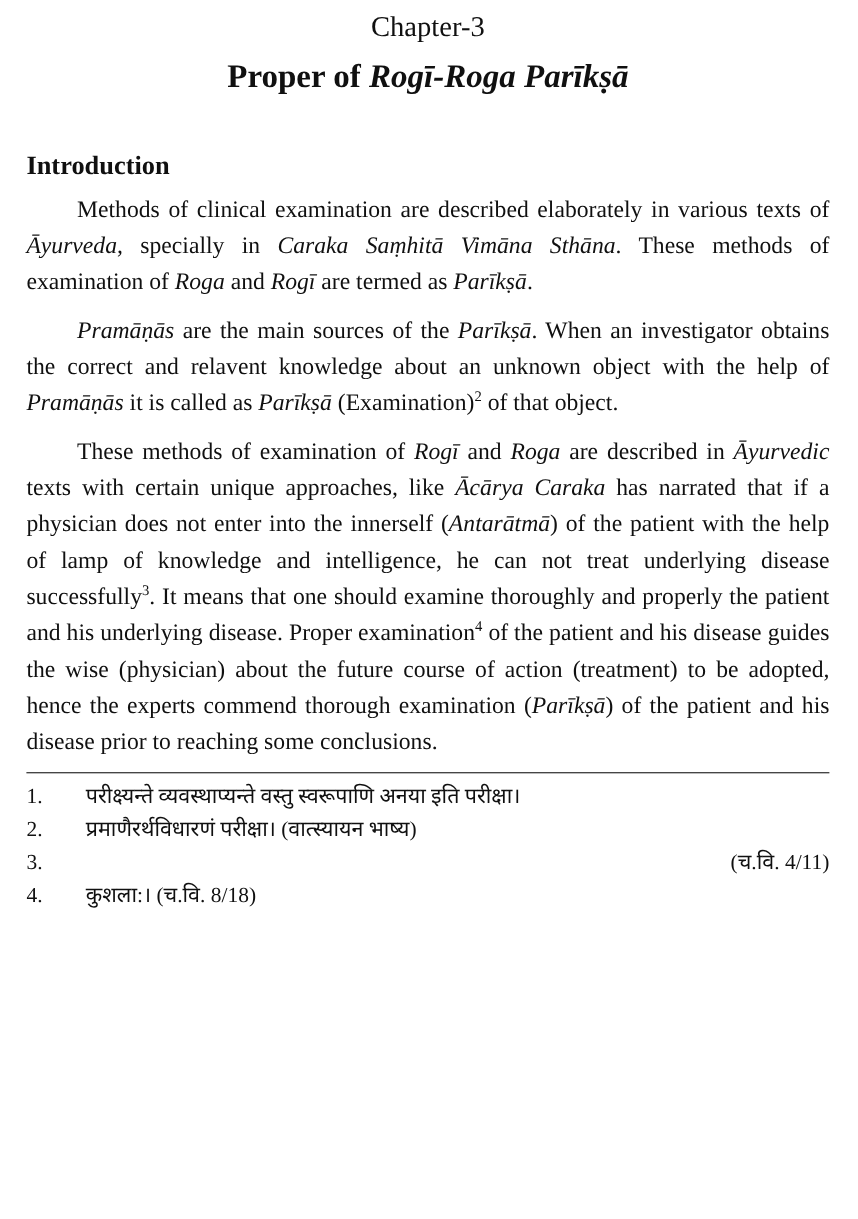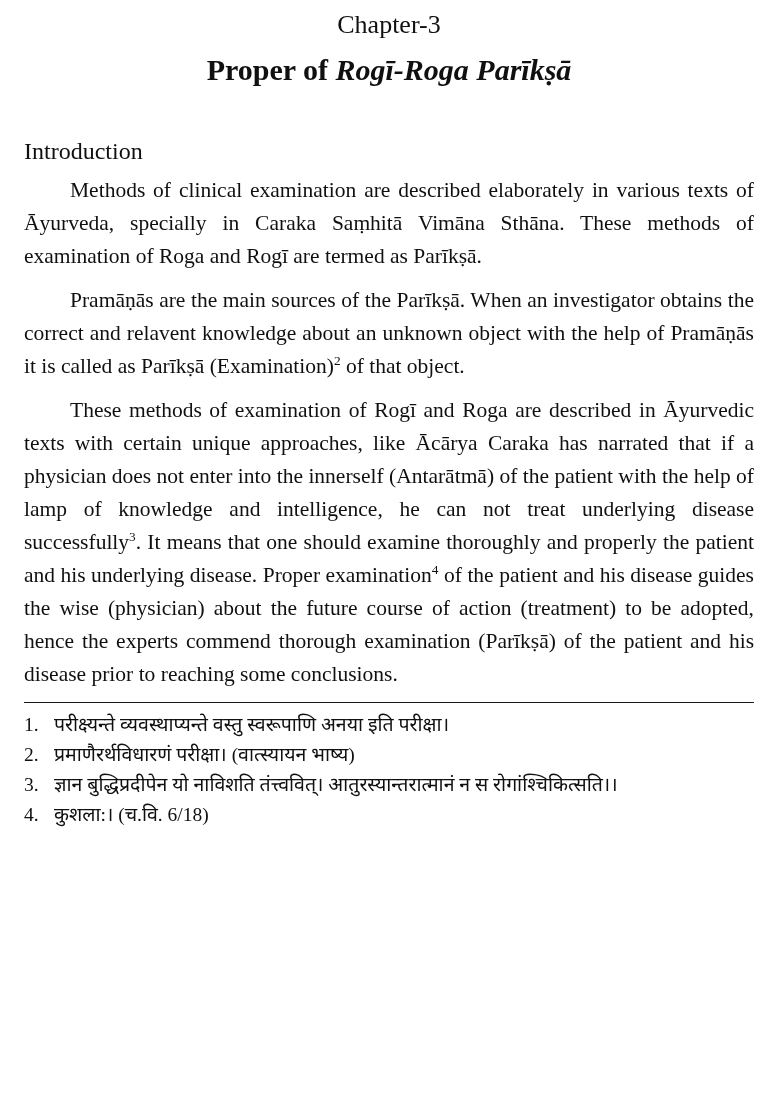--- a/index.html
+++ b/index.html
@@ -24,33 +24,33 @@
   .title {
     text-align: center;
     font-size: 30px;
     font-weight: bold;
     margin: 8px 0 0 0;
     line-height: 40px;
   }
   .title em { font-style: italic; font-family: Liberation Serif, serif; }
   .section-heading {
     font-size: 24px;
-    font-weight: normal;
+    font-weight: bold;
     margin: 46px 0 8px 0;
     line-height: 30px;
   }
   .body-text { }
   .para {
     font-size: 21.5px;
     line-height: 33px;
     text-align: justify;
     text-indent: 46px;
     margin: 0 0 11px 0;
   }
-  .it { }
+  .it { font-style: italic; }
   sup {
     font-size: 0.62em;
     line-height: 0;
     vertical-align: super;
   }
   .fn-rule {
     border: none;
     border-top: 1.5px solid #1a1a1a;
     margin: 4px 0 0 0;
   }
@@ -58,21 +58,21 @@
     margin-top: 7px;
     font-size: 19.5px;
     line-height: 30px;
   }
   .fn { display: flex; }
   .fn-num {
     flex: 0 0 30px;
     width: 30px;
   }
   .fn-body { flex: 1; }
-  .fn-line { display: block; }
+  .fn-line { display: block; margin-left: 24px; }
   .fn-line.right { text-align: right; }
 </style>
 </head>
 <body>
 
 <div class="page">
 
   <div class="chapter">Chapter-3</div>
 
   <h1 class="title"><span>Proper of </span><em>Rogī-Roga Parīkṣā</em></h1>
@@ -96,24 +96,24 @@
       </div>
       <div class="fn">
         <span class="fn-num">2.</span>
         <span class="fn-body">
           <span class="fn-line">प्रमाणैरर्थविधारणं परीक्षा। (वात्स्यायन भाष्य)</span>
         </span>
       </div>
       <div class="fn">
         <span class="fn-num">3.</span>
         <span class="fn-body">
-          <span class="fn-line">ज्ञान बुद्धिप्रदीपेन यो नाविशति तंत्त्ववित्। आतुरस्यान्तरात्मानं न स रोगांश्चिकित्सति।।</span>
+          <span class="fn-line right">(च.वि. 4/11)</span>
         </span>
       </div>
       <div class="fn">
         <span class="fn-num">4.</span>
         <span class="fn-body">
-          <span class="fn-line">कुशला:। (च.वि. 6/18)</span>
+          <span class="fn-line">कुशला:। (च.वि. 8/18)</span>
         </span>
       </div>
     </div>
 
 </div>
 
 </body></html>

